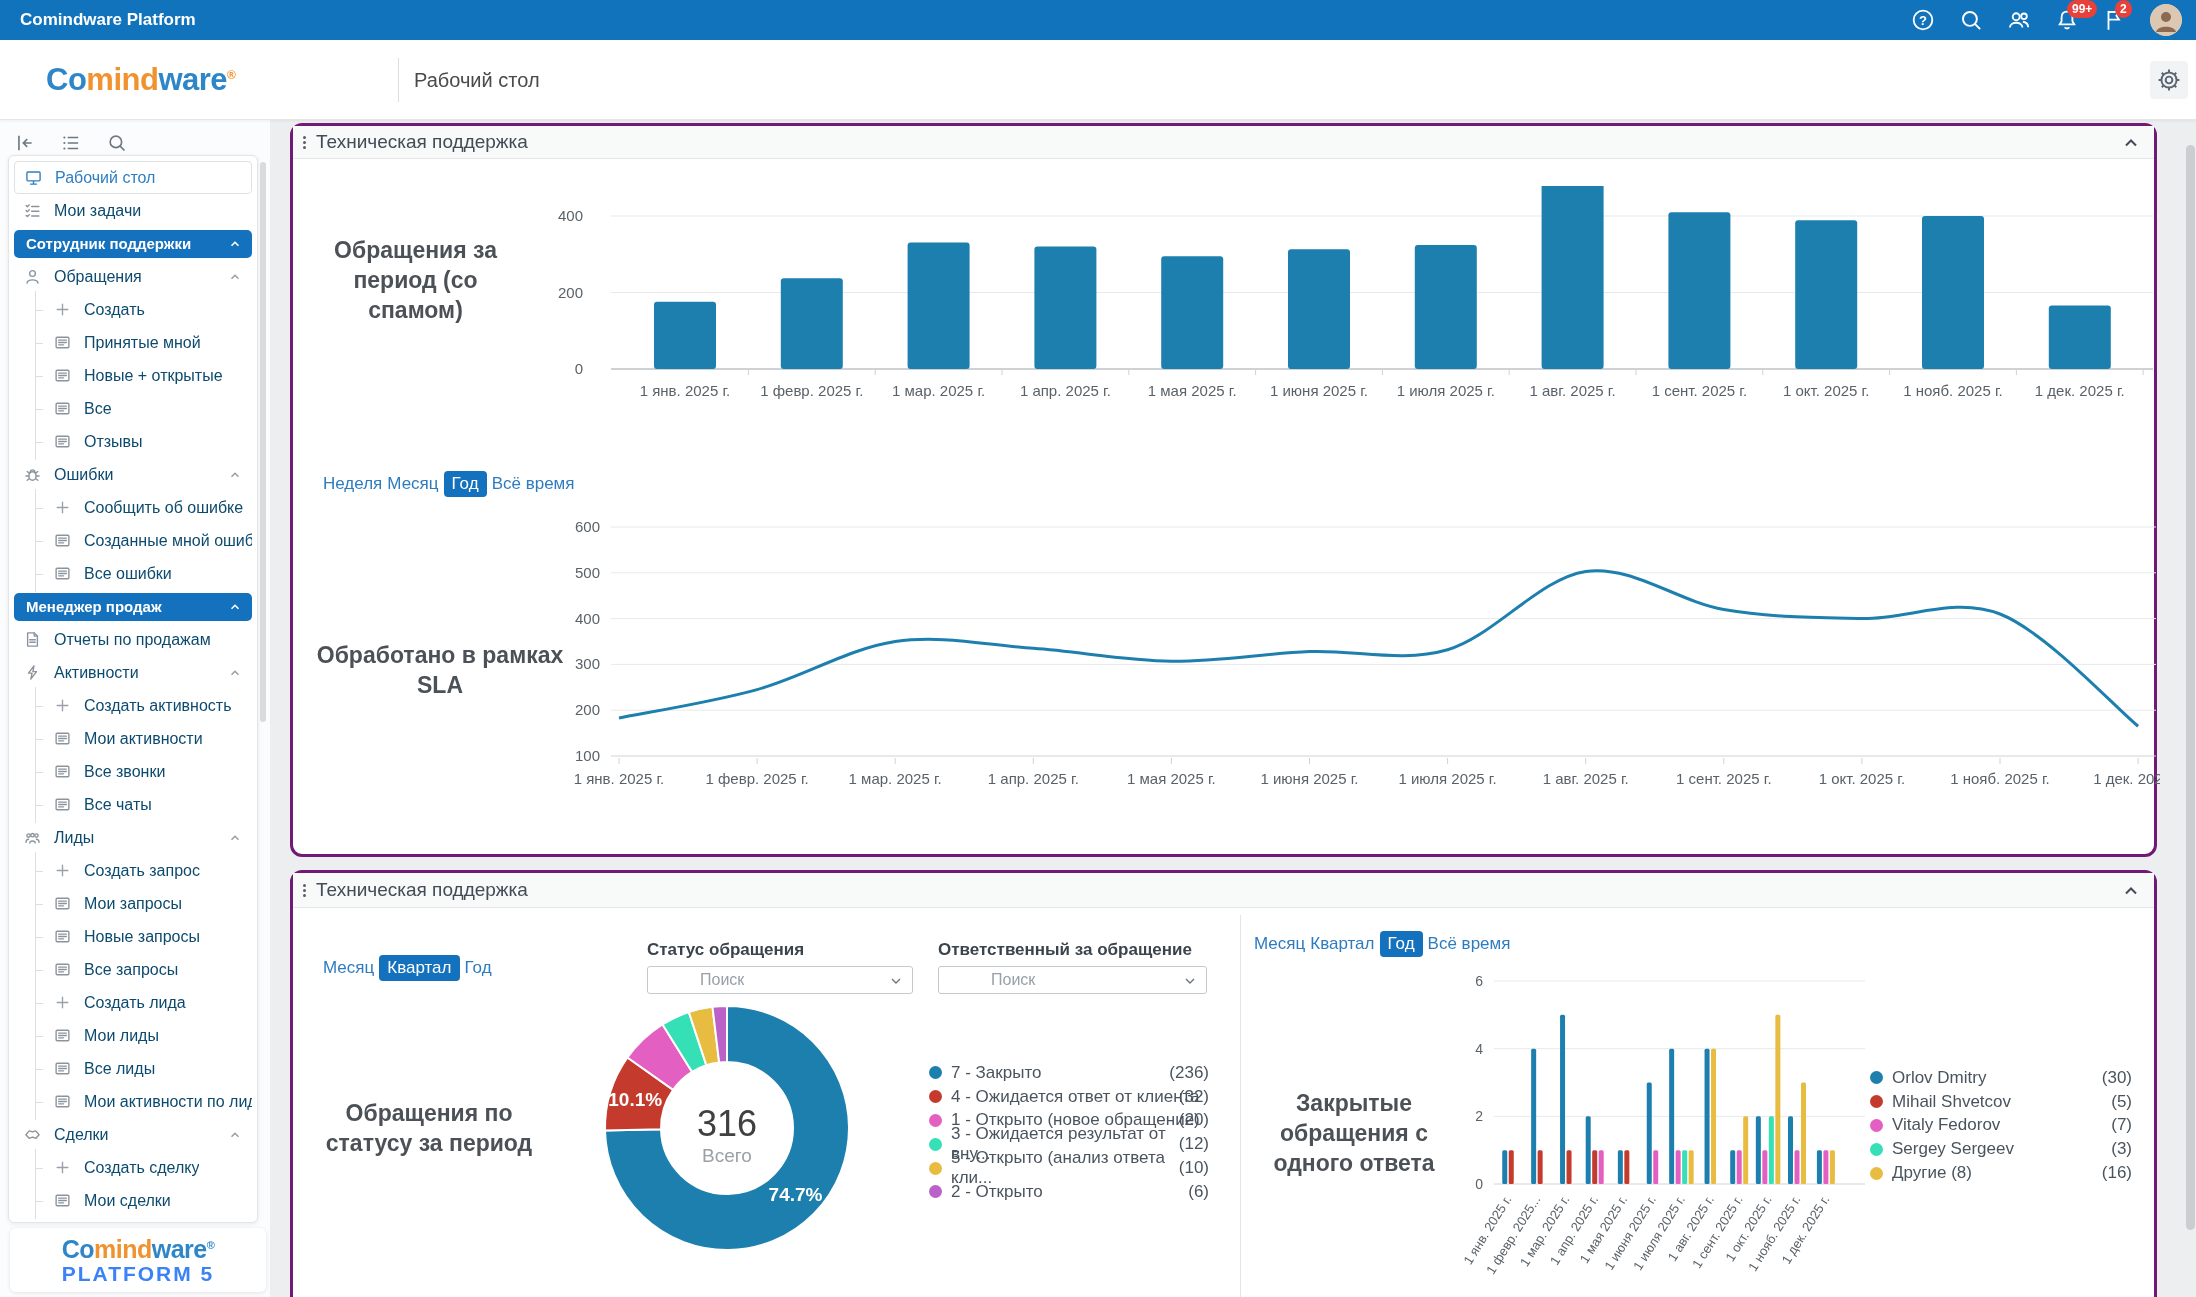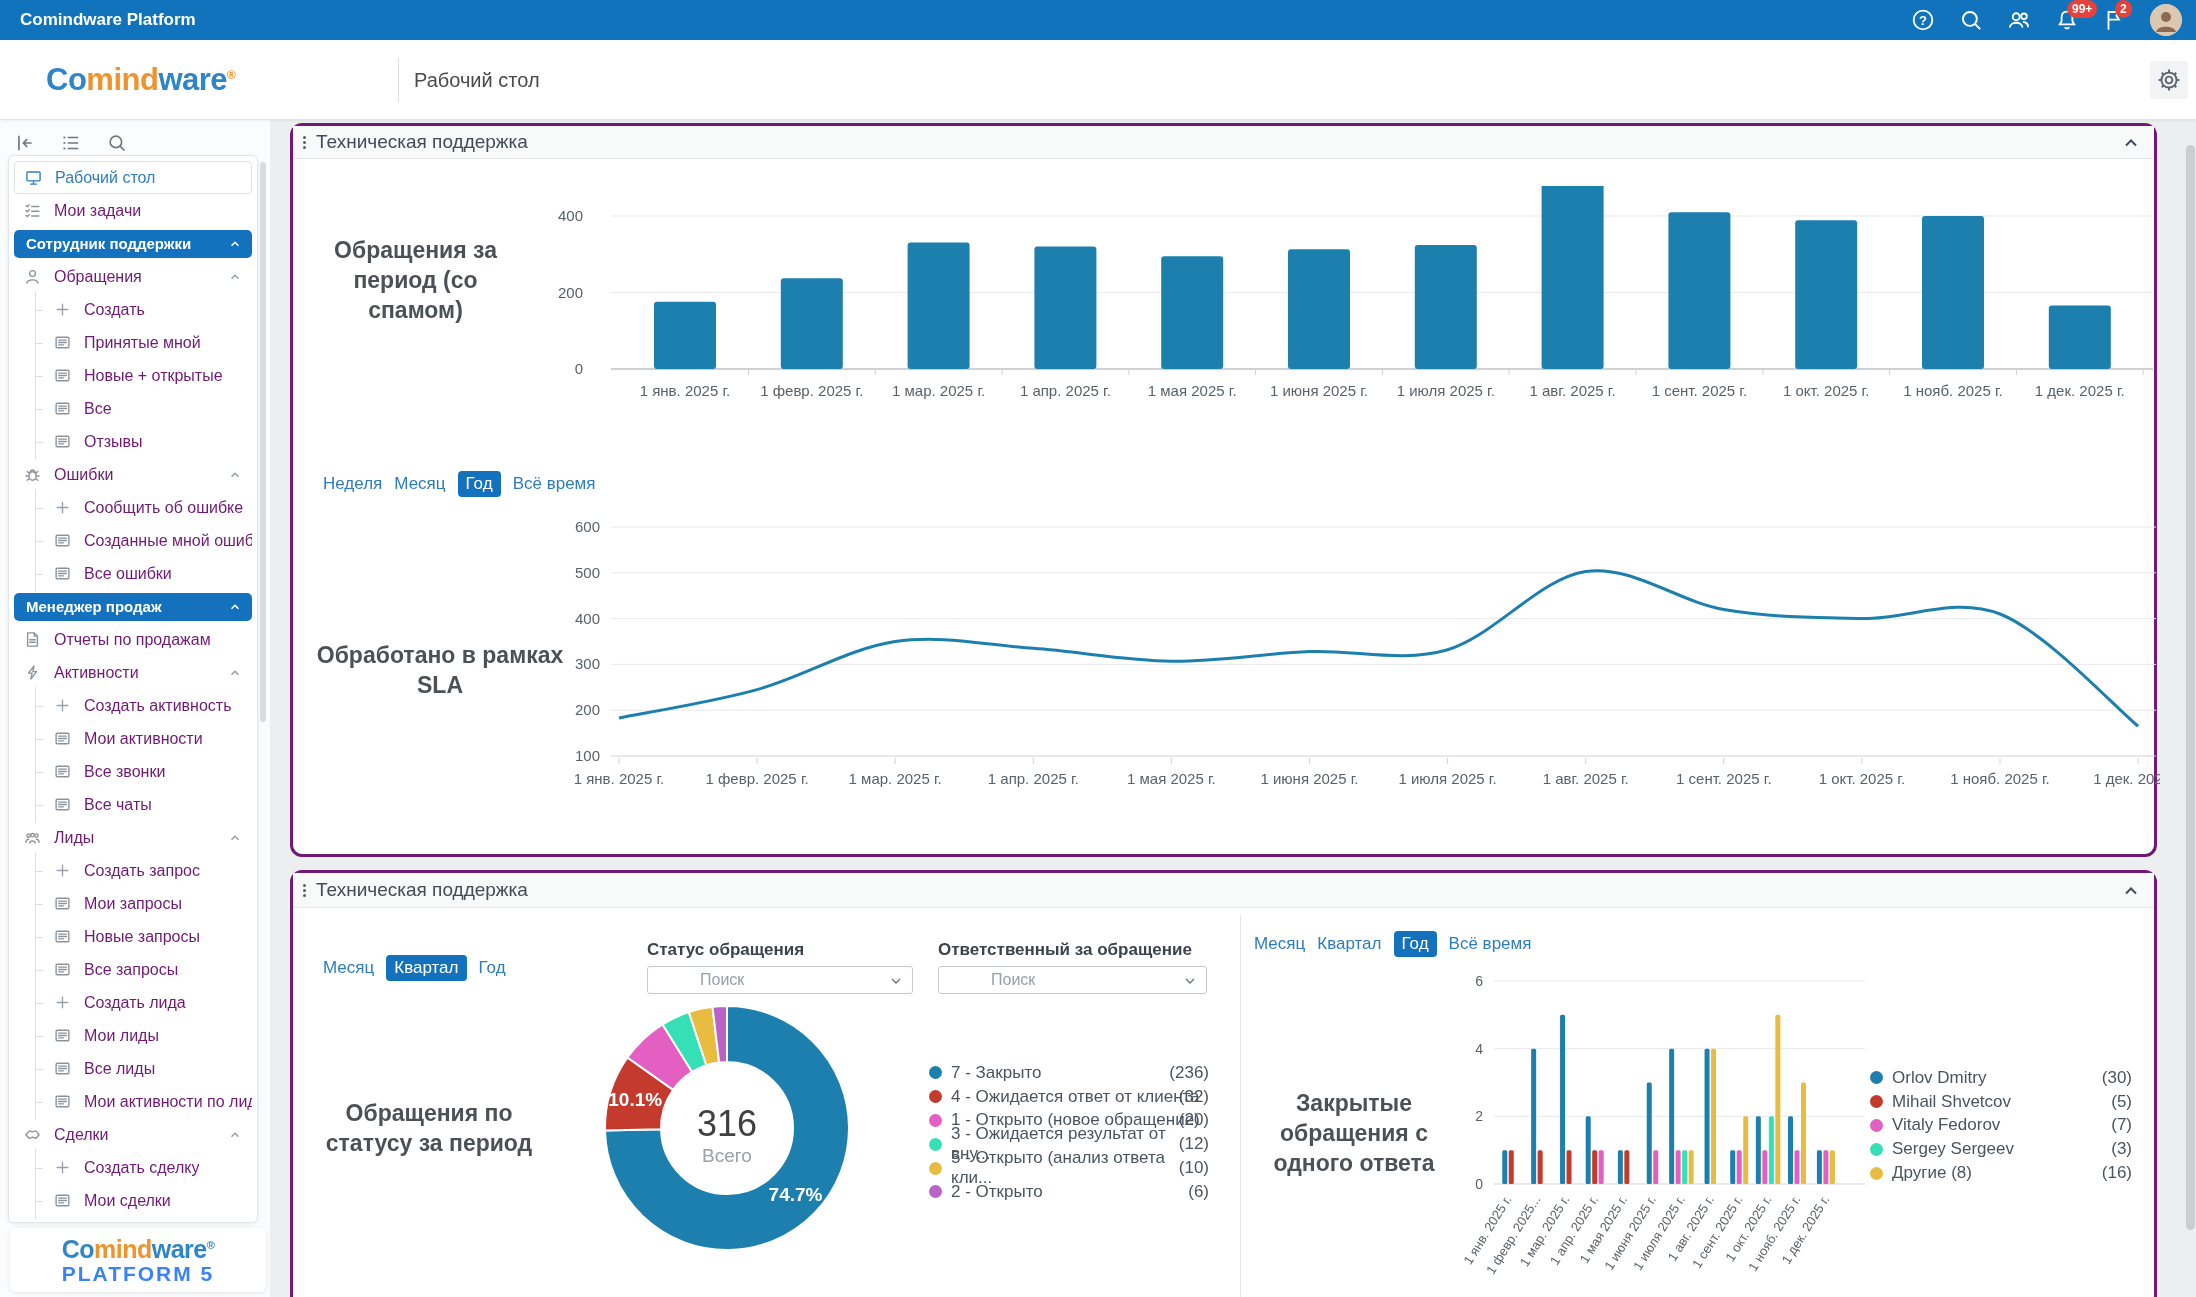--- a/index.html
+++ b/index.html
@@ -23,21 +23,21 @@
   .hdr-divider { position:absolute; left:398px; top:18px; width:1px; height:44px; background:#dcdee0; }
   .page-title { position:absolute; left:414px; top:29px; font-size:20px; color:#4a4a4a; }
   .gear-btn { position:absolute; left:2150px; top:21px; width:38px; height:38px; background:#f2f3f4; border-radius:4px; display:flex; align-items:center; justify-content:center; cursor:pointer; }
   .gear-btn svg { width:26px; height:26px; }
 
   
   .sidebar { position:absolute; left:0; top:120px; width:270px; height:1177px; background:#fbfcfd; }
   .sb-toolbar { position:absolute; left:14px; top:12px; display:flex; gap:24px; }
   .sb-toolbar span { width:22px; height:22px; cursor:pointer; }
   .nav-card { position:absolute; left:8px; top:35px; width:250px; height:1068px; background:#fff; border:1px solid #e3e5e7; border-radius:6px; box-shadow:0 1px 4px rgba(0,0,0,.08); padding-top:5px; overflow:hidden; }
-  .nav-row { position:relative; height:33px; display:flex; align-items:center; font-size:16px; color:#701a75; cursor:pointer; margin:0 5px; }
+  .nav-row { position:relative; height:33px; display:flex; align-items:center; font-size:16px; color:#0c4a6e; cursor:pointer; margin:0 5px; }
   .nav-row .ic { width:17px; height:17px; margin-left:10px; flex:0 0 17px; }
   .nav-row .lbl { margin-left:13px; white-space:nowrap; overflow:hidden; }
   .nav-row .chev { position:absolute; right:10px; width:14px; height:14px; }
   .nav-row.selected { background:#fff; border:1px solid #dfe2e4; border-radius:4px; color:#2f7ec1; }
   .nav-row.section { background:#1471bd; border-radius:5px; height:28px; margin:2.5px 5px; color:#fff; font-size:15px; font-weight:600; }
   .nav-row.section .lbl { margin-left:12px; }
   .nav-row.child { padding-left:30px; }
   .nav-row.child::before { content:""; position:absolute; left:21px; top:-2px; bottom:-2px; border-left:1px solid #dcdee0; }
   .nav-row.child::after { content:""; position:absolute; left:21px; top:50%; width:8px; border-top:1px solid #dcdee0; }
   .sb-scroll { position:absolute; left:260px; top:42px; width:6px; height:560px; background:#d9dbdd; border-radius:3px; }
@@ -49,21 +49,21 @@
   .widget { position:absolute; background:#fff; border:3px solid #701a75; border-radius:12px; }
   .w1 { left:290px; top:123px; width:1867px; height:734px; }
   .w2 { left:290px; top:870px; width:1867px; height:470px; }
   .w-header { position:relative; height:33px; background:#f8f9f9; border-bottom:1px solid #e4e6e8; display:flex; align-items:center; }
   .w-header .drag { width:4px; margin-left:10px; cursor:grab; }
   .w-header .drag i { display:block; width:3px; height:3px; border-radius:50%; background:#55606a; margin:2px 0; }
   .w-header .w-title { margin-left:9px; font-size:19px; color:#414c56; }
   .w-header .collapse { position:absolute; right:14px; top:8px; width:18px; height:18px; cursor:pointer; }
 
   .chart-title { position:absolute; text-align:center; font-size:23px; font-weight:600; color:#4b5157; line-height:1.3; }
-  .filters { position:absolute; display:flex; gap:12px; align-items:center; font-size:17px; }
+  .filters { position:absolute; display:flex; gap:5px; align-items:center; font-size:17px; }
   .filters .f-opt { color:#2e7cc0; cursor:pointer; white-space:nowrap; }
   .filters .f-opt.sel { background:#1471bd; color:#fff; border-radius:4px; padding:3px 8px; }
 
   .dd { position:absolute;margin-top:15px; }
   .dd .dd-label { font-size:17px; font-weight:600; color:#3b444c; margin-bottom:6px; }
   .dd .dd-box { position:relative; height:28px; border:1px solid #c6c9cc; border-radius:3px; background:#fff; display:flex; align-items:center; cursor:pointer;padding-left:42px; }
   .dd .dd-ph { margin-left:10px; font-size:16px; color:#97a0a8; }
   .dd .dd-chev { position:absolute; right:9px; top:7px; width:14px; height:14px; }
 
   .donut-center { position:absolute; text-align:center; }

